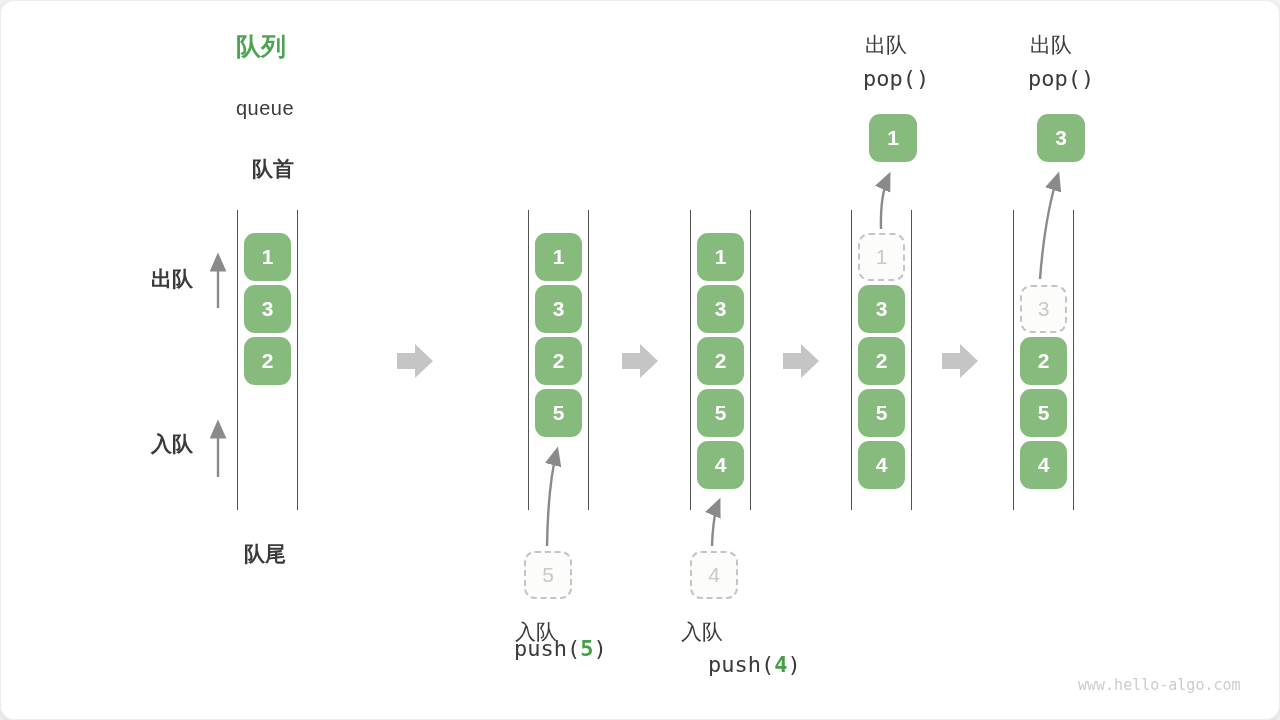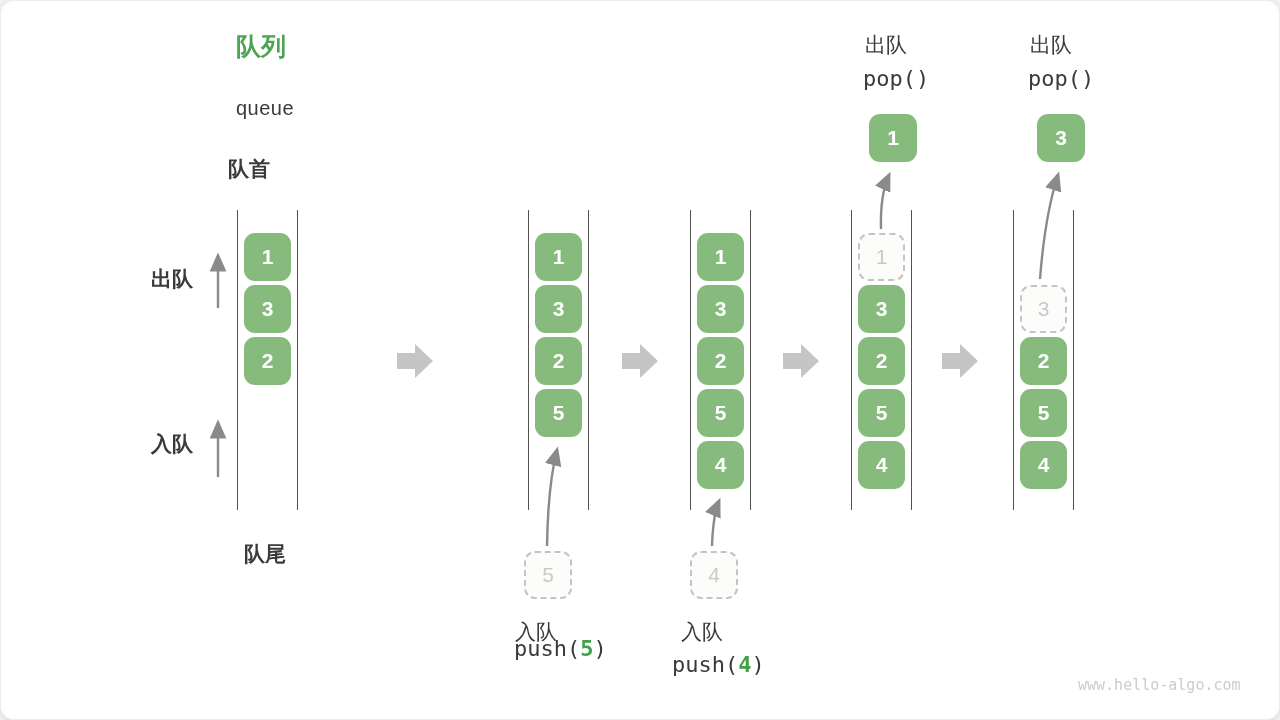--- a/index.html
+++ b/index.html
@@ -101,21 +101,21 @@
   }
 </style>
 </head>
 <body>
 
 <div class="card">
 
   <div class="abs title-zh">队列</div>
   <div class="abs title-en">queue</div>
 
-  <div class="abs zh-label" style="left:228px; top:155px;">队首</div>
+  <div class="abs zh-label" style="left:252px; top:155px;">队首</div>
   <div class="abs zh-label" style="left:244px; top:540px;">队尾</div>
   <div class="abs zh-label" style="left:151px; top:265px;">出队</div>
   <div class="abs zh-label" style="left:151px; top:430px;">入队</div>
 
   <div class="qcol" style="left:237px;">
       <div class="cell" style="top: 23px;">1</div>
       <div class="cell" style="top: 75px;">3</div>
       <div class="cell" style="top: 127px;">2</div>
     </div>
   <div class="qcol" style="left:528px;">
@@ -165,21 +165,21 @@
   <div class="abs zh-label-med" style="left:1030px; top:31px;">出队</div>
   <div class="abs mono" style="left:1028px; top:66px;">pop()</div>
   <div class="abs free-box" style="left:1037px; top:114px;">3</div>
 
   <div class="abs free-box dashed" style="left:524px; top:551px;">5</div>
   <div class="abs zh-label-med" style="left:515px; top:618px;">入队</div>
   <div class="abs mono" style="left:514px; top:636px;"><span>push(</span><span class="arg">5</span><span>)</span></div>
 
   <div class="abs free-box dashed" style="left:690px; top:551px;">4</div>
   <div class="abs zh-label-med" style="left:681px; top:618px;">入队</div>
-  <div class="abs mono" style="left:672px; top:652px;"><span>push(</span><span class="arg">4</span><span>)</span></div>
+  <div class="abs mono" style="left:708px; top:652px;"><span>push(</span><span class="arg">4</span><span>)</span></div>
 
   <svg class="abs overlay" width="1280" height="720">
     <defs>
       <marker id="ah" markerWidth="9" markerHeight="8" refX="6.5" refY="3.5" orient="auto">
         <path d="M0,0 L8,3.5 L0,7 z" fill="#8A8A8A"></path>
       </marker>
     </defs>
     <path d="M 218 308 L 218 256" stroke="#8A8A8A" stroke-width="2.4" fill="none" marker-end="url(#ah)"></path>
     <path d="M 218 477 L 218 423" stroke="#8A8A8A" stroke-width="2.4" fill="none" marker-end="url(#ah)"></path>
     <path d="M 547 546 Q 548 485 557 450" stroke="#8A8A8A" stroke-width="2.4" fill="none" marker-end="url(#ah)"></path>

